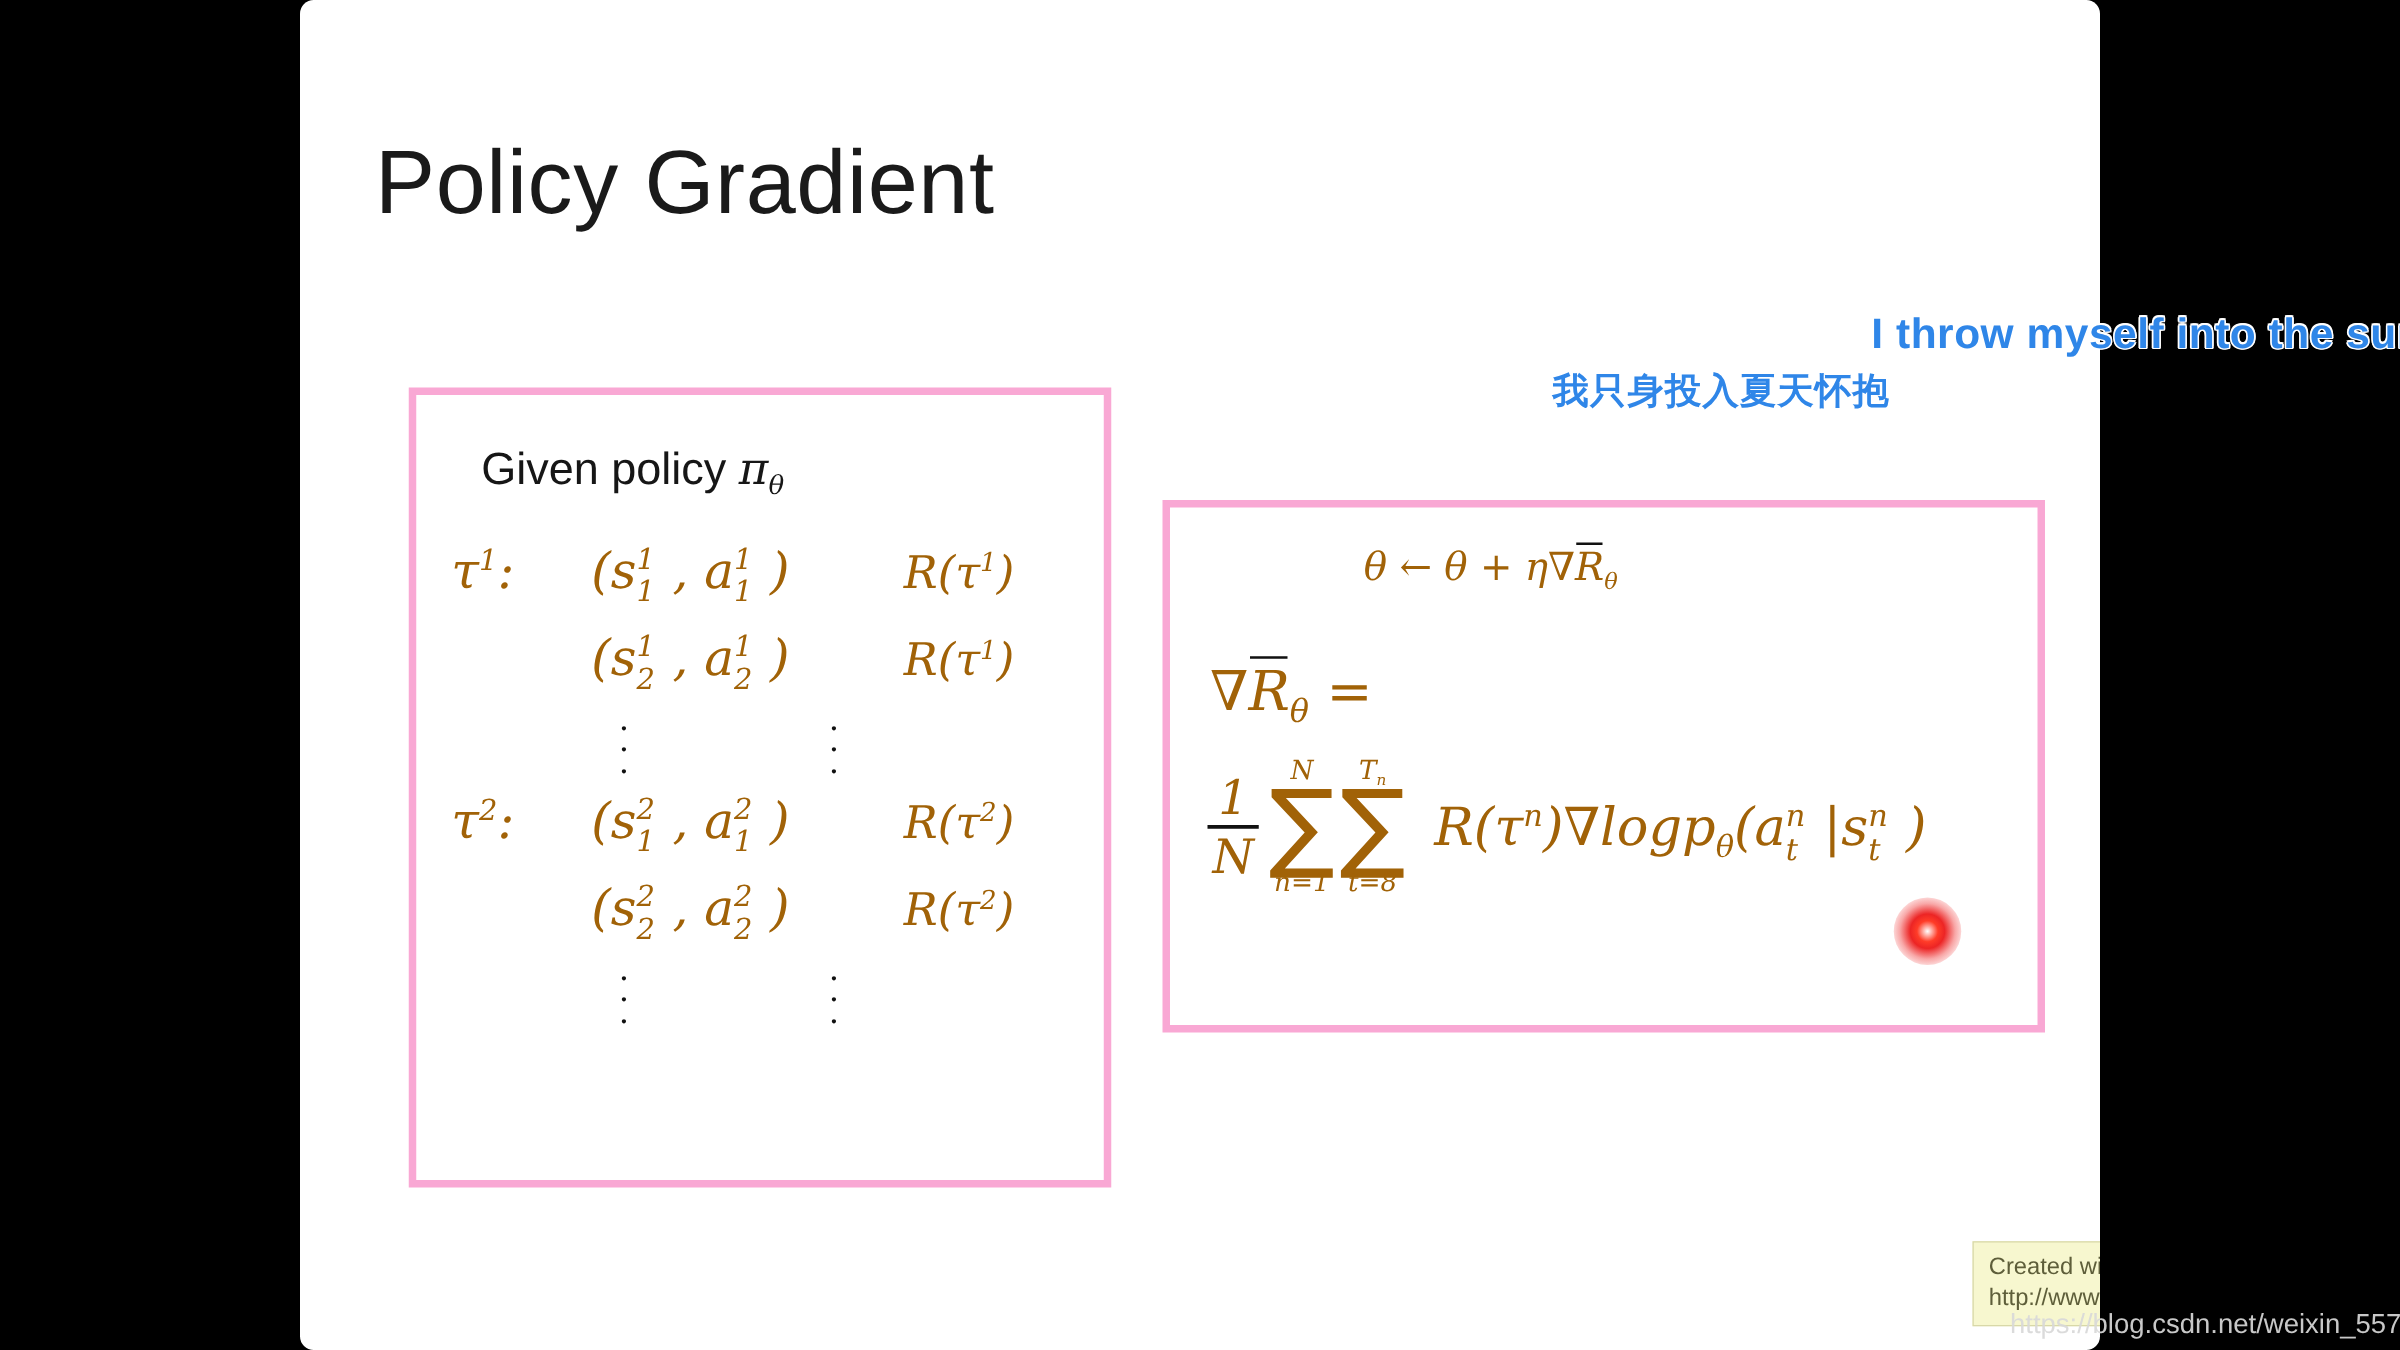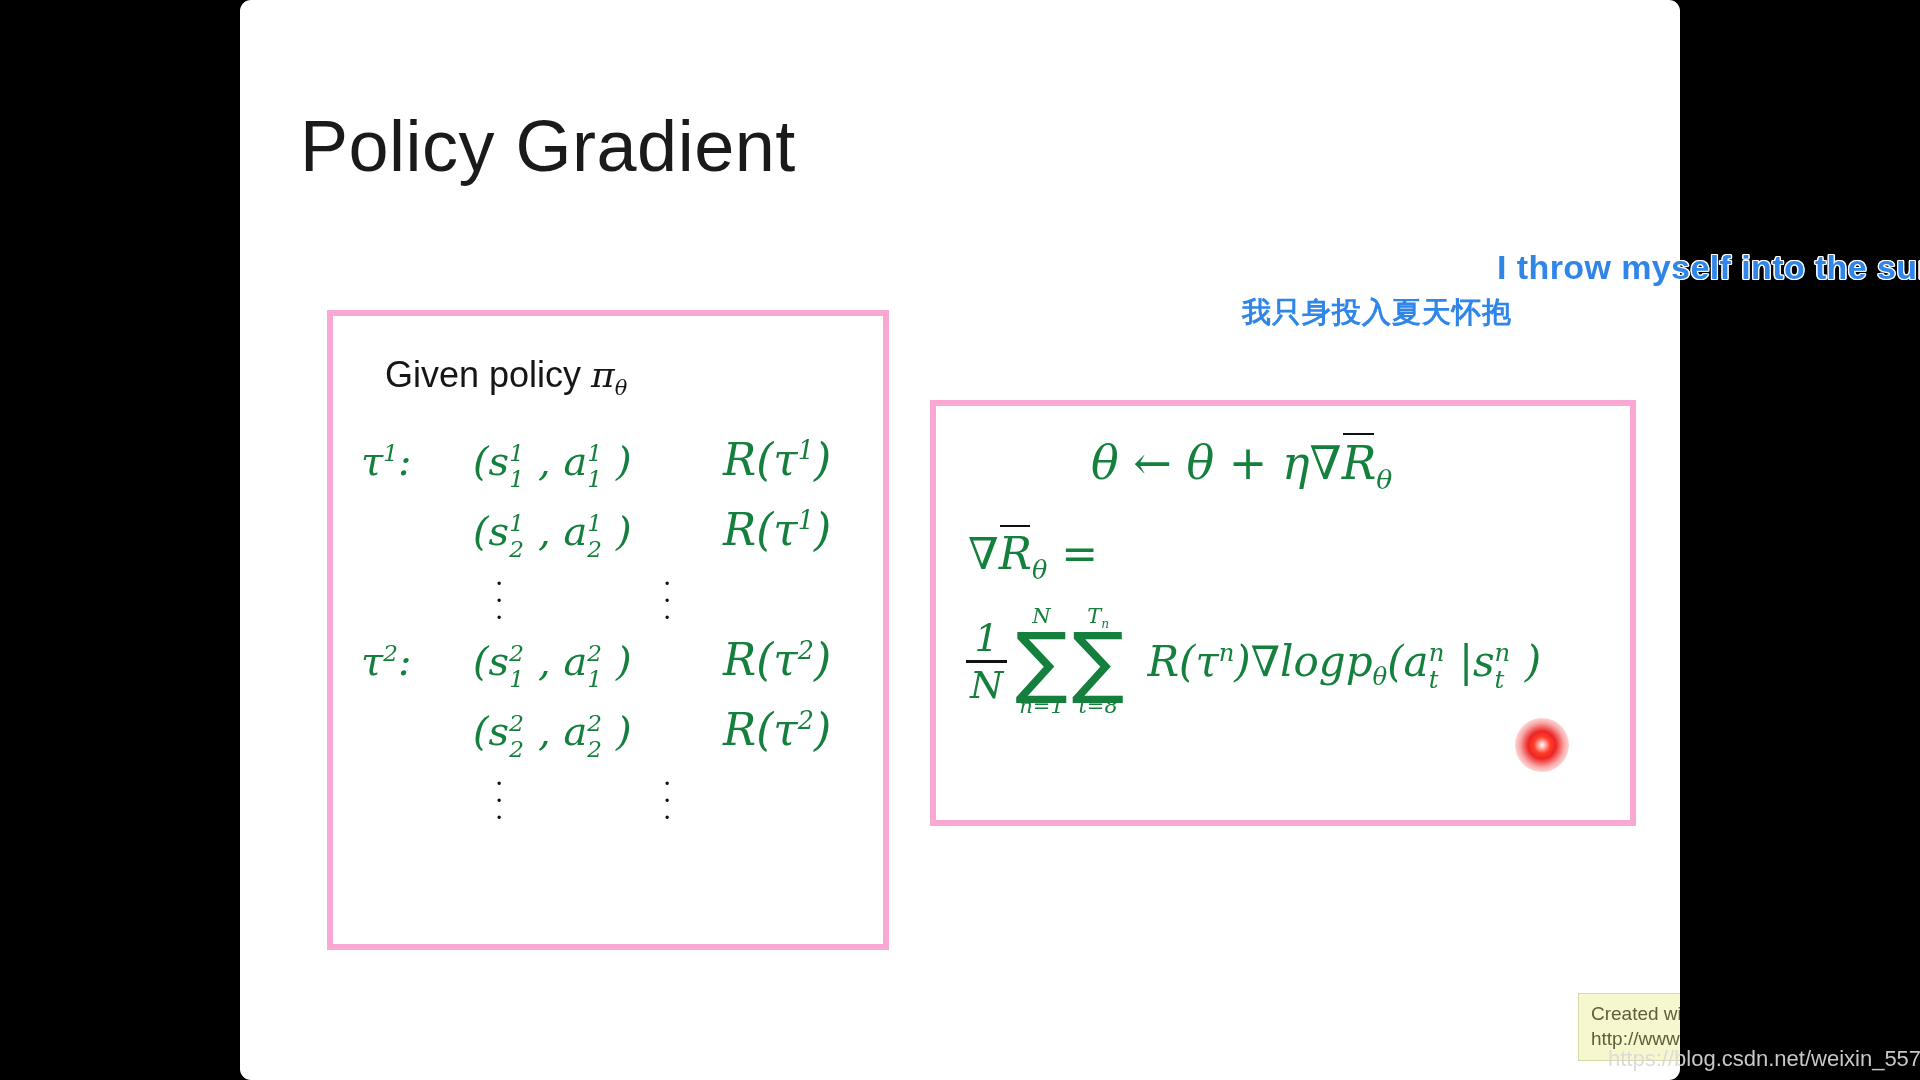--- a/index.html
+++ b/index.html
@@ -61,21 +61,21 @@
     left: 690px;
     top: 400px;
     width: 706px;
     height: 426px;
   }
 
   
   .math {
     font-family: "DejaVu Serif", "Liberation Serif", serif;
     font-style: italic;
-    color: #15803d;
+    color: #a16207;
     white-space: nowrap;
   }
   sup.m, sub.m {
     font-size: 0.58em;
     font-style: italic;
     line-height: 0;
   }
   sup.m { vertical-align: super; }
   sub.m { vertical-align: sub; }
   .stack {
@@ -115,39 +115,39 @@
   }
   .traj-label {
     width: 112px;
     font-size: 40px;
   }
   .traj-pair {
     width: 250px;
     font-size: 40px;
   }
   .traj-reward {
-    font-size: 44px;
+    font-size: 36px;
     text-align: center;
   }
   .vdots {
     position: absolute;
     font-size: 40px;
     line-height: 7px;
     color: #111;
     text-align: center;
     font-family: "DejaVu Serif", serif;
   }
   .vdots span { display: block; font-size: 26px; line-height: 17px; }
 
   
   .f-update {
     position: absolute;
     left: 155px;
     top: 30px;
-    font-size: 46px;
+    font-size: 31px;
   }
   .f-grad-lhs {
     position: absolute;
     left: 32px;
     top: 122px;
     font-size: 44px;
   }
   .f-big {
     position: absolute;
     left: 30px;

